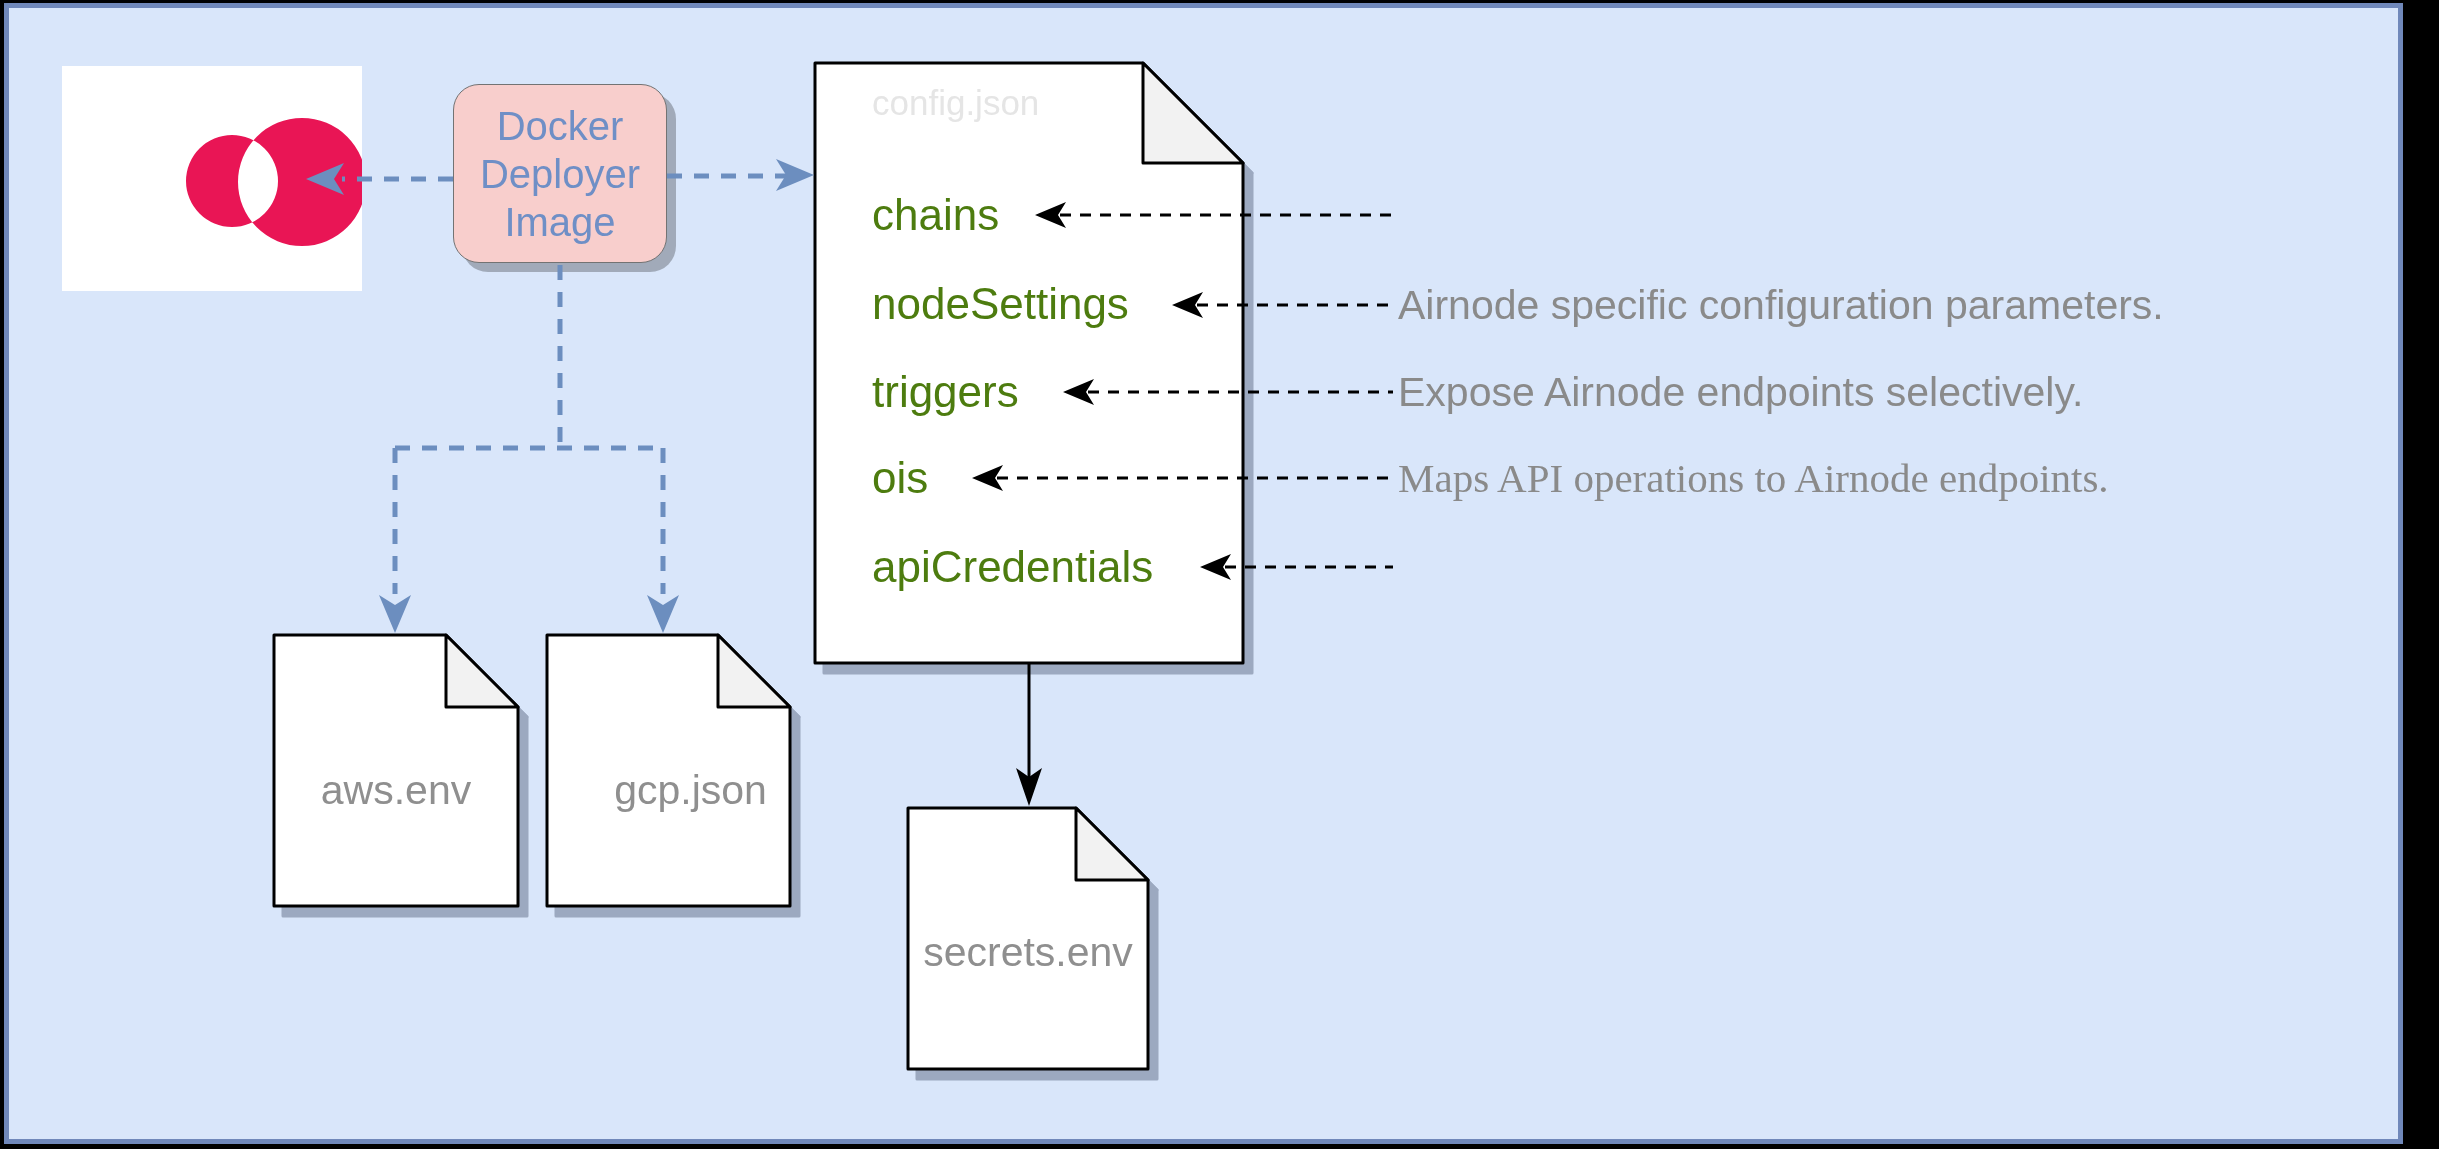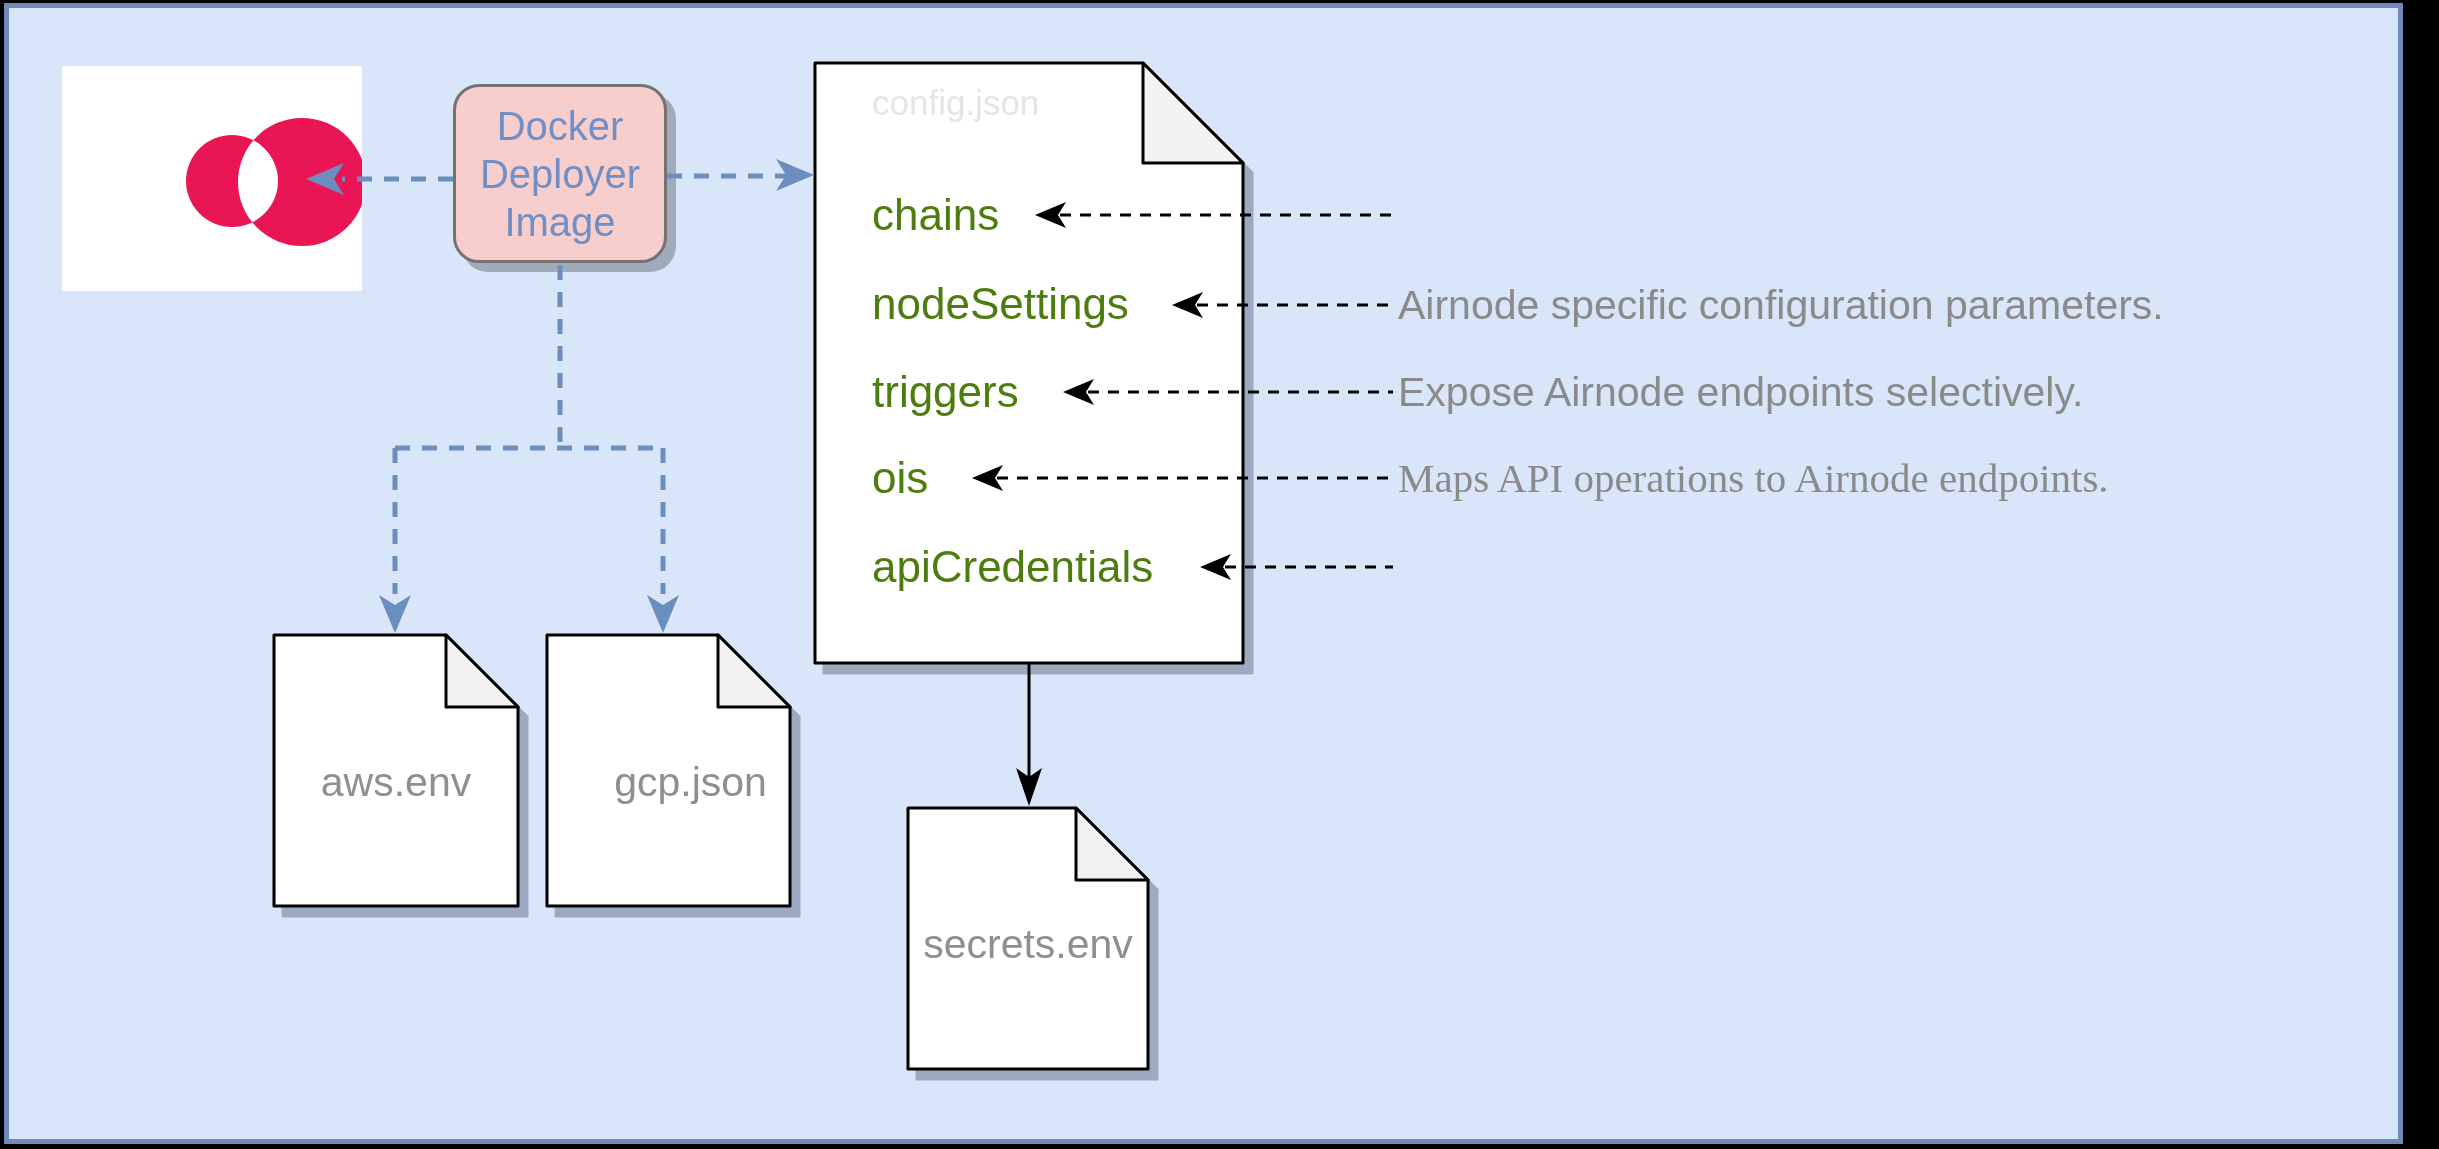--- a/index.html
+++ b/index.html
@@ -35,21 +35,21 @@
   }
   .logo-card svg { display: block; width: 100%; height: 100%; }
   .docker-box {
     position: absolute;
     left: 453px;
     top: 84px;
     width: 214px;
     height: 179px;
     box-sizing: border-box;
     background: #f8cecc;
-    border: 3px solid #737373;
+    border: 1px solid #737373;
     border-radius: 26px;
     box-shadow: 9px 9px 0 rgba(0, 0, 0, 0.26);
     display: flex;
     align-items: center;
     justify-content: center;
   }
   .docker-box .docker-label {
     color: #6f8fc6;
     font-size: 40px;
     line-height: 48px;
@@ -89,20 +89,21 @@
   .item-desc {
     font-size: 41px;
     line-height: 50px;
     color: #8a8a8a;
   }
   .file-label {
     font-size: 41px;
     line-height: 52px;
     color: #8f8f8f;
     text-align: center;
+    margin-top: 8px;
   }
 </style>
 </head>
 <body>
 
 <div class="stage">
   <div class="board"></div>
 
   <div class="logo-card">
     <svg viewBox="0 0 300 225">

